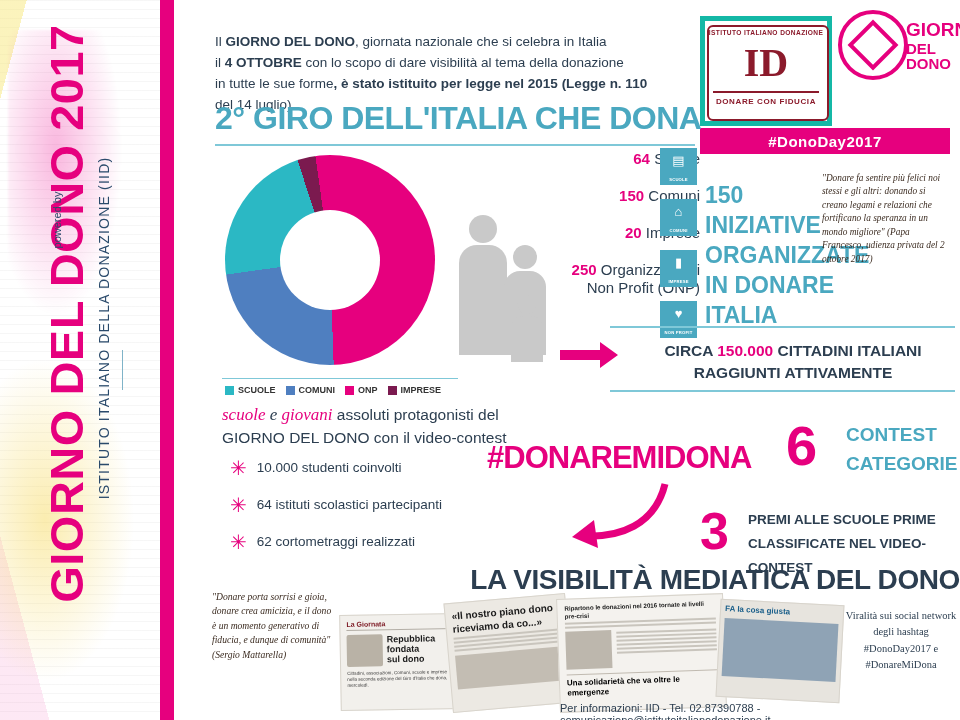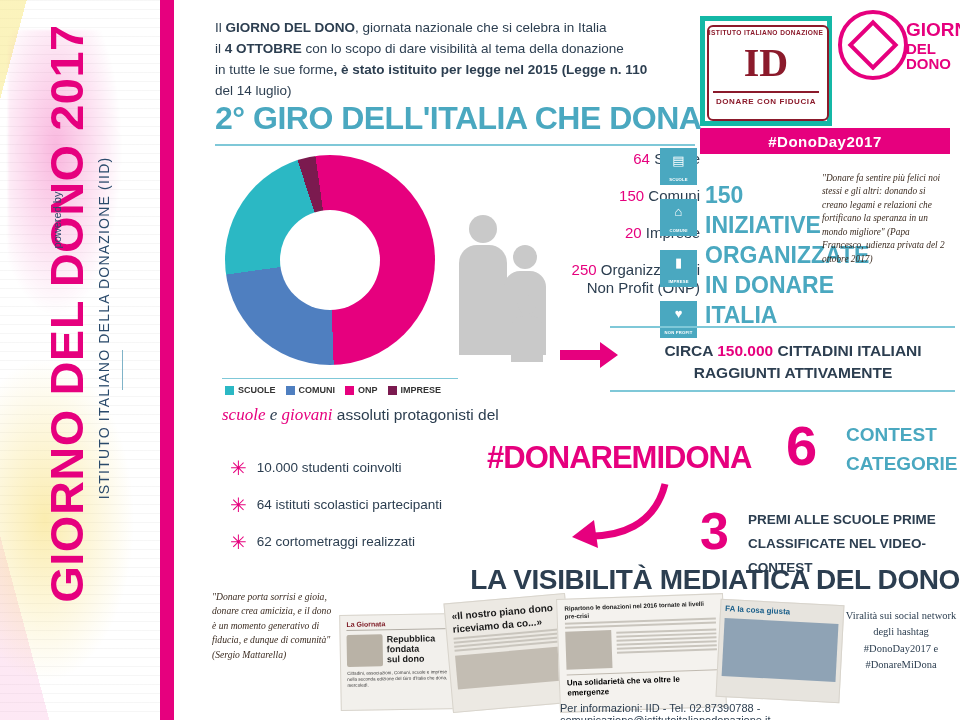--- a/index.html
+++ b/index.html
@@ -44,21 +44,21 @@
     position:absolute;left:-58px;top:214px;width:230px;
     transform:rotate(-90deg);transform-origin:center center;
     font-size:11px;color:#2a4a6b;white-space:nowrap;text-align:center;
   }
   .vline{position:absolute;left:122px;top:350px;width:1px;height:40px;background:#7fb3c8;}
 
   .pinkstripe{position:absolute;left:160px;top:0;width:14px;height:720px;background:#e6007e;}
 
   
   .introtext{
-    position:absolute;left:215px;top:18px;width:480px;
+    position:absolute;left:215px;top:32px;width:480px;
     font-size:13.5px;line-height:1.55;color:#2c3e50;
   }
   .introtext b{font-weight:bold;}
 
   
   .logobox{position:absolute;left:700px;top:8px;width:250px;height:105px;}
   .iid-logo{position:absolute;left:0;top:8px;width:122px;height:100px;border:5px solid #14b8a6;}
   .iid-ring{position:absolute;left:2px;top:4px;width:118px;height:92px;border:2px solid #8b1a2b;border-radius:6px;}
   .iid-top{position:absolute;left:0;top:8px;width:122px;text-align:center;font-size:6.6px;letter-spacing:.4px;color:#8b1a2b;font-weight:bold;}
   .iid-id{position:absolute;left:0;top:22px;width:122px;text-align:center;font-size:40px;font-weight:bold;color:#8b1a2b;line-height:40px;font-family:"Liberation Serif",serif;}
@@ -101,21 +101,21 @@
 
   
   .people{position:absolute;left:455px;top:155px;width:110px;height:200px;}
   .person{position:absolute;}
   .person .head{border-radius:50%;background:#c9c9c9;position:absolute;left:50%;transform:translateX(-50%);top:0;}
   .person .body{background:#c9c9c9;position:absolute;left:50%;transform:translateX(-50%);}
 
   
   .stats{position:absolute;left:510px;top:150px;width:190px;text-align:right;}
   .stat{font-size:15px;color:#2c3e50;margin-bottom:19px;line-height:1.2;}
-  .stat b{color:#e6007e;font-weight:normal;}
+  .stat b{color:#e6007e;font-weight:bold;}
   .stat.two{line-height:1.2;}
   .sqicons{position:absolute;left:660px;top:148px;width:40px;}
   .sqicon{width:37px;height:37px;background:#4aa8c0;margin-bottom:14px;position:relative;}
   .sqicon .lbl{position:absolute;bottom:3px;left:0;width:100%;text-align:center;font-size:4.2px;color:#fff;font-weight:bold;letter-spacing:.2px;}
   .sqicon .gl{position:absolute;top:6px;left:0;width:100%;text-align:center;font-size:13px;color:#fff;line-height:13px;}
 
   
   .iniz{position:absolute;left:705px;top:180px;width:130px;font-size:23px;font-weight:bold;color:#4aa8c0;line-height:30px;}
 
   
@@ -290,20 +290,21 @@
   </div>
   <div class="hr-teal3"></div>
   <div class="citt">
     <span>CIRCA </span><b>150.000</b><span> CITTADINI ITALIANI</span><br>
     <span>RAGGIUNTI ATTIVAMENTE</span>
   </div>
   <div class="hr-teal2"></div>
 
   <div class="scuolegio">
     <span class="pink">scuole</span><span> e </span><span class="pink">giovani</span><span class="plain"> assoluti protagonisti del</span><br>
+    <span class="plain">GIORNO DEL DONO con il video-contest</span>
   </div>
 
   <div class="bullets">
     <div class="bullet">
         <span class="ast">✳</span>
         <span>10.000 studenti coinvolti</span>
       </div>
     <div class="bullet">
         <span class="ast">✳</span>
         <span>64 istituti scolastici partecipanti</span>

